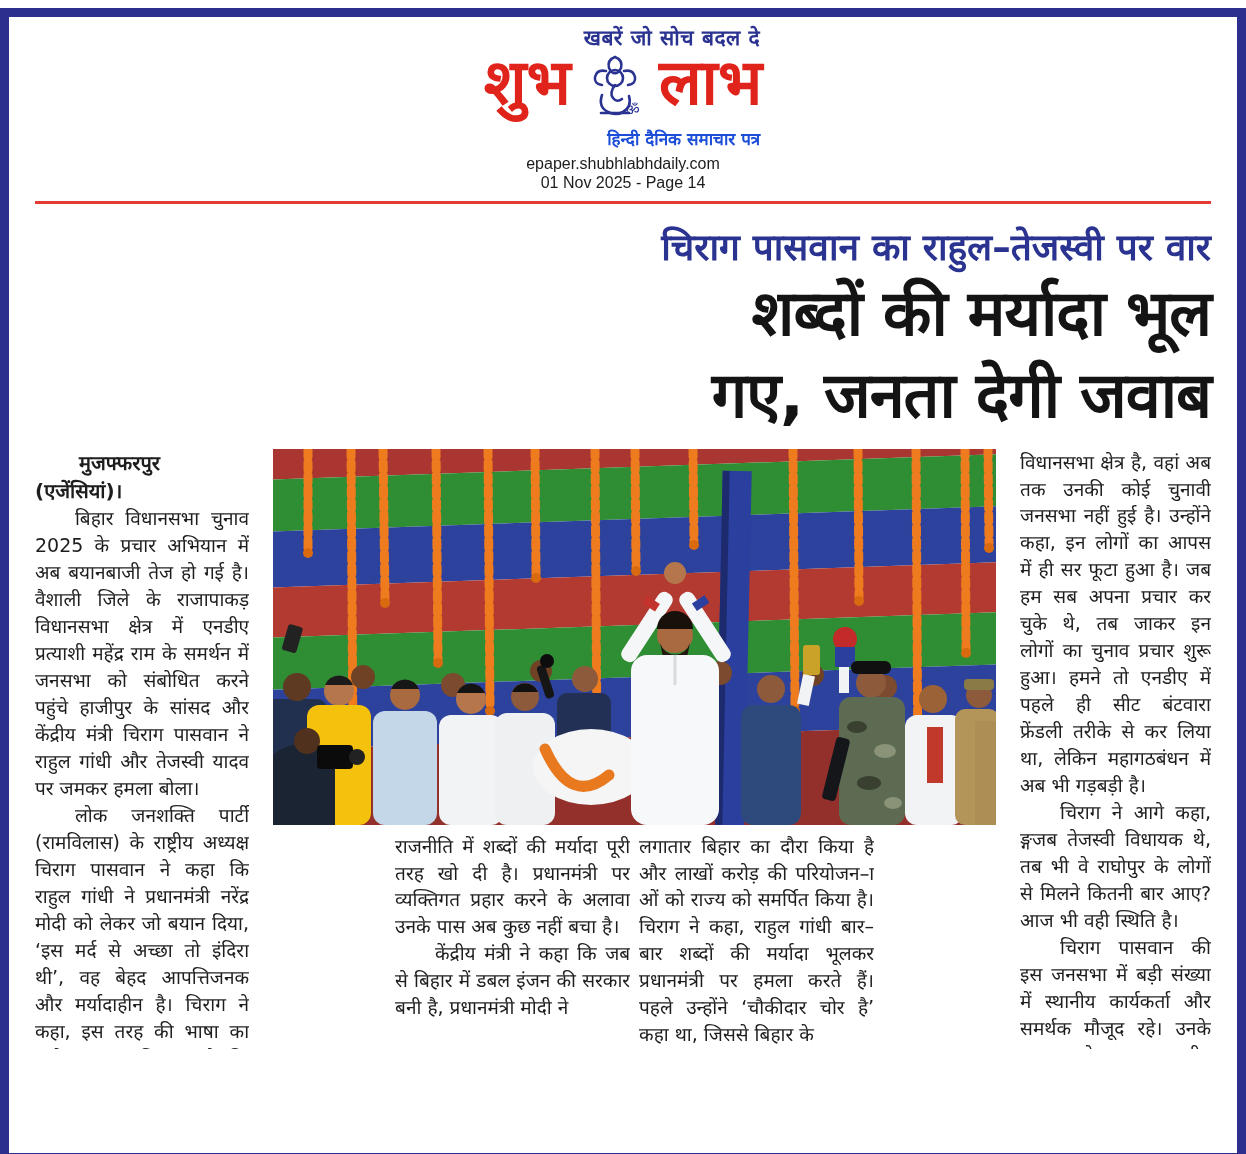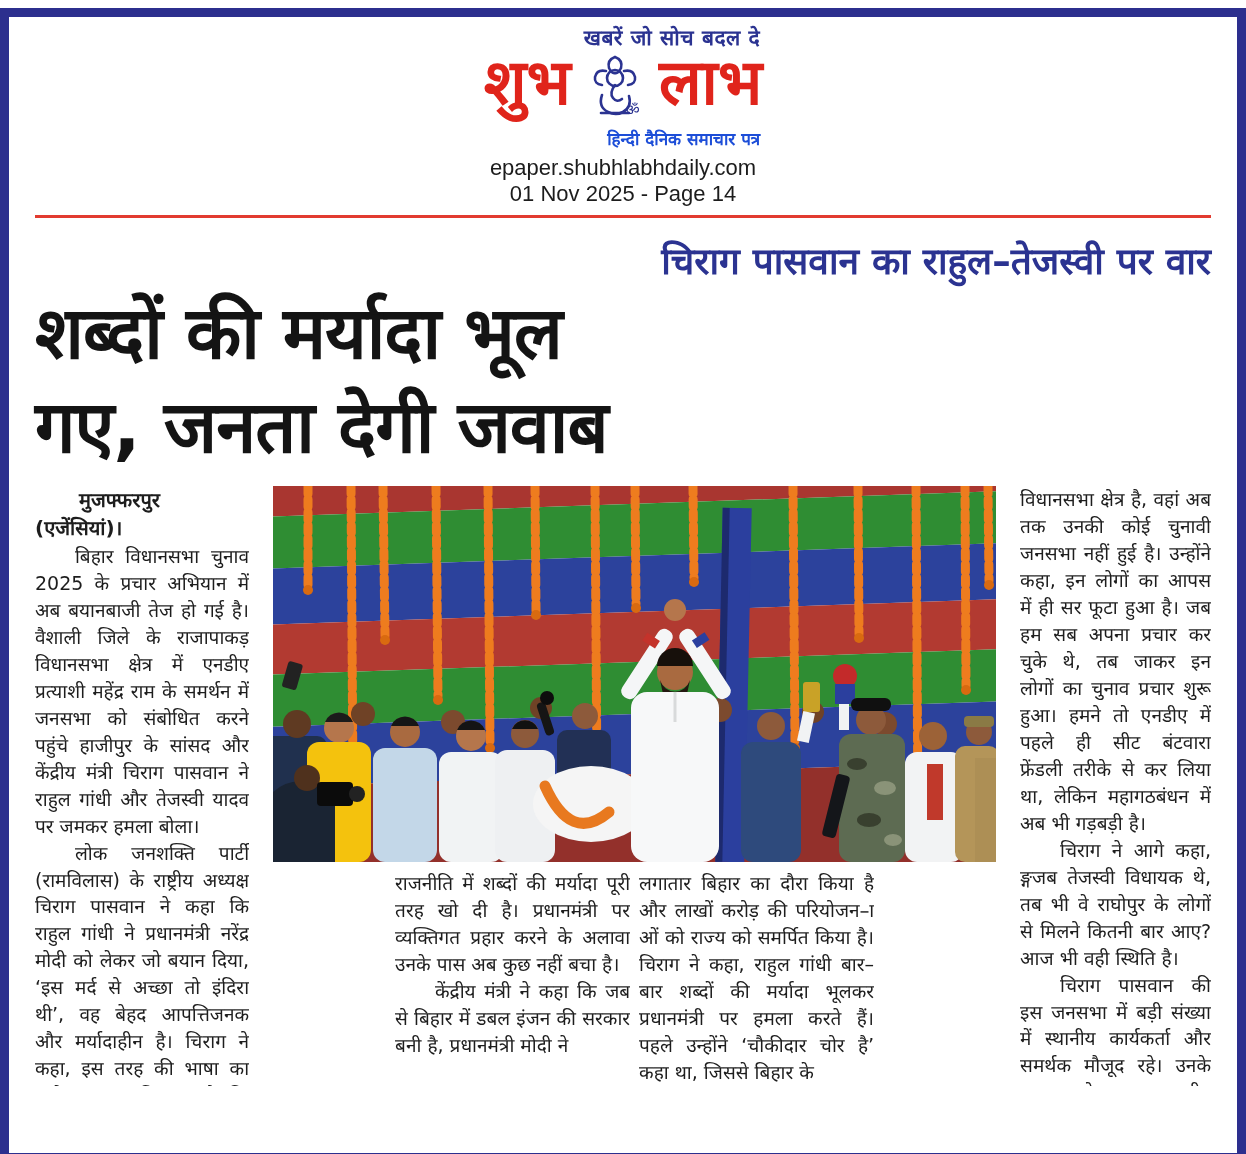--- a/index.html
+++ b/index.html
@@ -10,26 +10,26 @@
     font-family:"DejaVu Sans",sans-serif;
   }
   
   .masthead{text-align:center;}
   .logo-wrap{display:inline-block;text-align:right;margin-top:2px;}
   .tagline{color:#2b3391;font-weight:bold;font-size:21px;letter-spacing:.5px;margin:0 2px 0 0;}
   .title-row{display:flex;align-items:flex-start;justify-content:center;gap:13px;}
   .title-word{color:#e0241b;font-size:63px;font-weight:bold;line-height:1.02;}
   .ganesh{display:inline-block;vertical-align:middle;}
   .subtitle{color:#1d4ed8;font-weight:bold;font-size:17px;margin:2px 2px 0 0;}
-  .site-url,.page-date{font-family:"Liberation Sans",sans-serif;color:#1c1c1c;font-size:22px;line-height:1.18;}
+  .site-url,.page-date{font-family:"Liberation Sans",sans-serif;color:#1c1c1c;font-size:16px;line-height:1.18;}
   .site-url{margin-top:5px;}
   .red-rule{height:3px;background:#e23b30;margin-top:8px;}
   
   .kicker{text-align:right;color:#2b3391;font-size:37px;font-weight:bold;margin-top:16px;}
-  .headline{text-align:left;color:#141414;font-size:72px;font-weight:bold;line-height:1.3;margin-top:2px;letter-spacing:-1px;}
+  .headline{text-align:right;color:#141414;font-size:63px;font-weight:bold;line-height:1.3;margin-top:2px;letter-spacing:-1px;}
   
   .main{display:flex;gap:24px;margin-top:12px;height:600px;}
   .col-left{width:231px;}
   .col-mid{width:723px;}
   .col-right{width:206px;}
   .bodytext{font-size:19px;line-height:1.42;text-align:justify;color:#1d1d1d;overflow:hidden;height:100%;}
   .bodytext p{margin:0;}
   p.para{text-indent:2.1em;}
   p.cont{text-indent:0;}
   .dateline{font-weight:bold;font-size:20px;text-indent:2.2em;text-align:left;margin-bottom:1px;}

